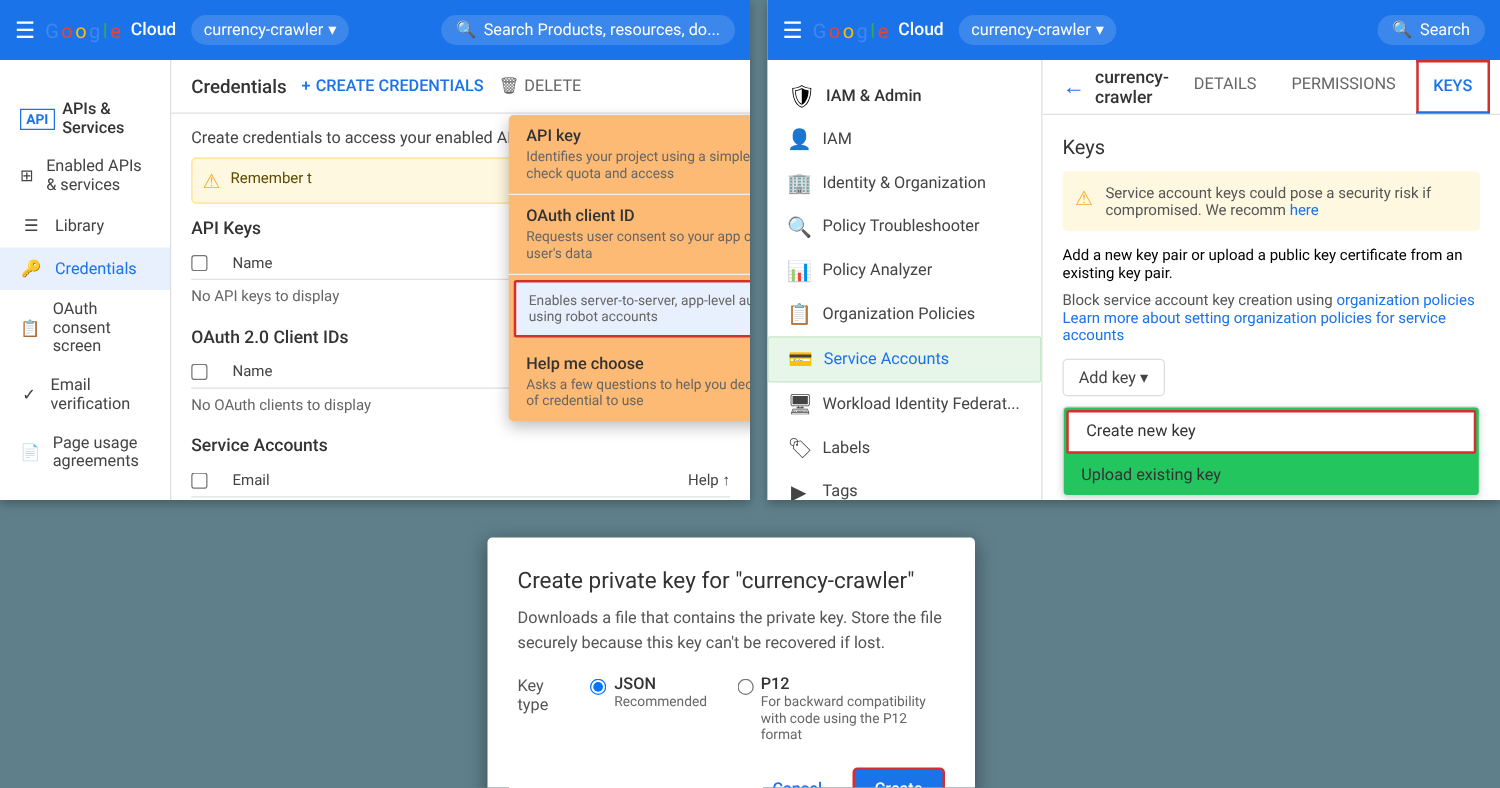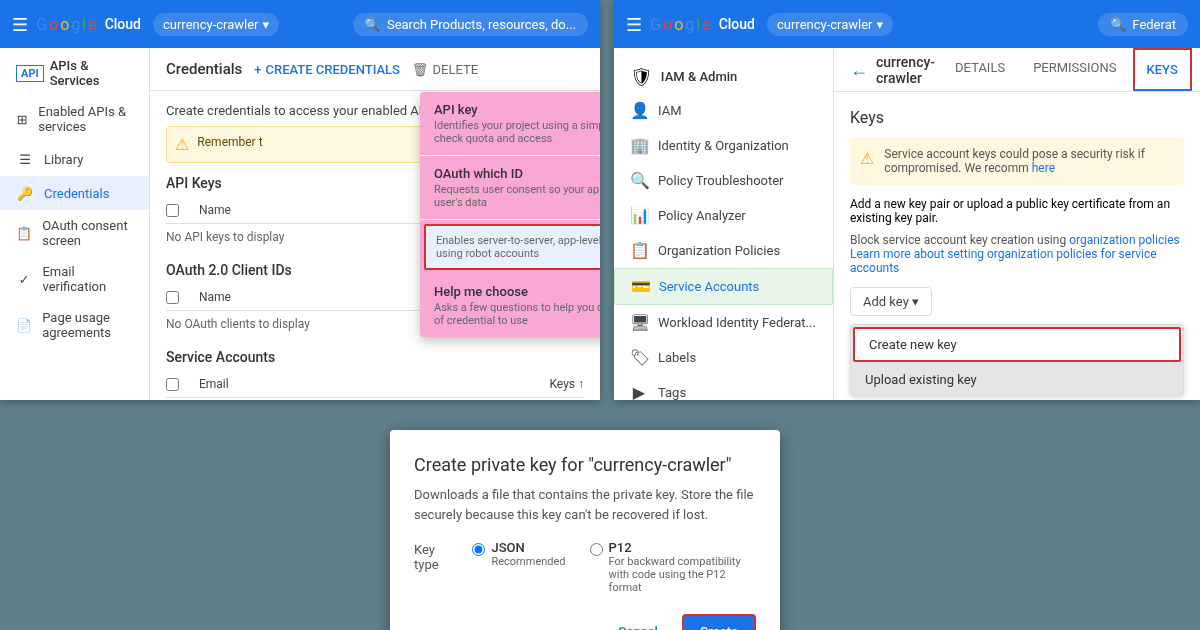--- a/index.html
+++ b/index.html
@@ -78,24 +78,24 @@
     }
     .hamburger { font-size: 18px; cursor: pointer; }
 
     
     .left-content {
       display: flex;
       flex: 1;
       overflow: hidden;
     }
     .sidebar {
-      width: 150px;
+      width: 137px;
       background: #fff;
       border-right: 1px solid #e0e0e0;
-      padding: 2px 0;
+      padding: 24px 0;
       flex-shrink: 0;
     }
     .sidebar-item {
       display: flex;
       align-items: center;
       gap: 10px;
       padding: 8px 16px;
       font-size: 13px;
       color: #444;
       cursor: pointer;
@@ -133,21 +133,21 @@
       border-radius: 4px; padding: 8px; margin-bottom: 12px;
       font-size: 12px; color: #5f4b00;
     }
     .warning-icon { color: #f9a825; font-size: 16px; }
 
     
     .dropdown-overlay {
       position: absolute;
       top: 44px; left: 270px;
       width: 290px;
-      background: #f9a8d4;
+      background: #fdba74;
       border-radius: 4px;
       box-shadow: 0 4px 12px rgba(0,0,0,0.25);
       z-index: 10;
     }
     .dropdown-item {
       padding: 10px 14px;
       cursor: pointer;
       border-bottom: 1px solid #f0f0f0;
     }
     .dropdown-item:last-child { border-bottom: none; }
@@ -222,21 +222,21 @@
 
     .add-key-btn {
       display: inline-flex; align-items: center; gap: 4px;
       border: 1px solid #dadce0; border-radius: 4px;
       padding: 6px 12px; font-size: 13px; color: #444;
       cursor: pointer; margin-bottom: 8px;
       background: #fff;
     }
     .add-key-dropdown {
       border: 1px solid #dadce0; border-radius: 4px;
-      background: #e5e5e5; min-width: 200px;
+      background: #22c55e; min-width: 200px;
       box-shadow: 0 2px 6px rgba(0,0,0,0.15);
     }
     .add-key-option {
       padding: 8px 14px; font-size: 13px; color: #333; cursor: pointer;
     }
     .add-key-option.highlighted {
       background: #fff;
       border: 2px solid #d32f2f;
       margin: 2px;
       border-radius: 2px;
@@ -363,32 +363,32 @@
           <input type="checkbox" style="">
           <span class="col-name">Name</span>
           <span class="col-date">Creation date ↑</span>
         </div>
         <p class="no-items">No OAuth clients to display</p>
 
         <p class="section-header">Service Accounts</p>
         <div class="table-header">
           <input type="checkbox" style="">
           <span class="col-name">Email</span>
-          <span class="col-date">Keys ↑</span>
+          <span class="col-date">Help ↑</span>
         </div>
         <p class="no-items">No service accounts to display</p>
       </div>
 
       <div class="dropdown-overlay">
         <div class="dropdown-item">
           <div class="dropdown-item-title">API key</div>
           <div class="dropdown-item-desc">Identifies your project using a simple API key to check quota and access</div>
         </div>
         <div class="dropdown-item">
-          <div class="dropdown-item-title">OAuth which ID</div>
+          <div class="dropdown-item-title">OAuth client ID</div>
           <div class="dropdown-item-desc">Requests user consent so your app can access the user's data</div>
         </div>
         <div class="dropdown-item highlighted">
           <div class="dropdown-item-desc">Enables server-to-server, app-level authentication using robot accounts</div>
         </div>
         <div class="dropdown-item">
           <div class="dropdown-item-title">Help me choose</div>
           <div class="dropdown-item-desc">Asks a few questions to help you decide which type of credential to use</div>
         </div>
       </div>
@@ -408,21 +408,21 @@
         <span class="g-green">l</span>
         <span class="g-red">e</span>
     </div>
     <span class="logo-text">Cloud</span>
     <div class="project-selector">
       <span>currency-crawler</span>
       <span>▾</span>
     </div>
     <div class="search-bar">
       <span>🔍</span>
-      <span>Federat</span>
+      <span>Search</span>
     </div>
   </div>
 
   <div class="right-content">
 
     <div class="iam-sidebar">
       <div style="display:flex;align-items:center;gap:8px;padding:10px 16px 6px;">
         <span style="font-size:18px;">🛡</span>
         <span class="iam-sidebar-title" style="padding:0;">IAM &amp; Admin</span>
       </div>

